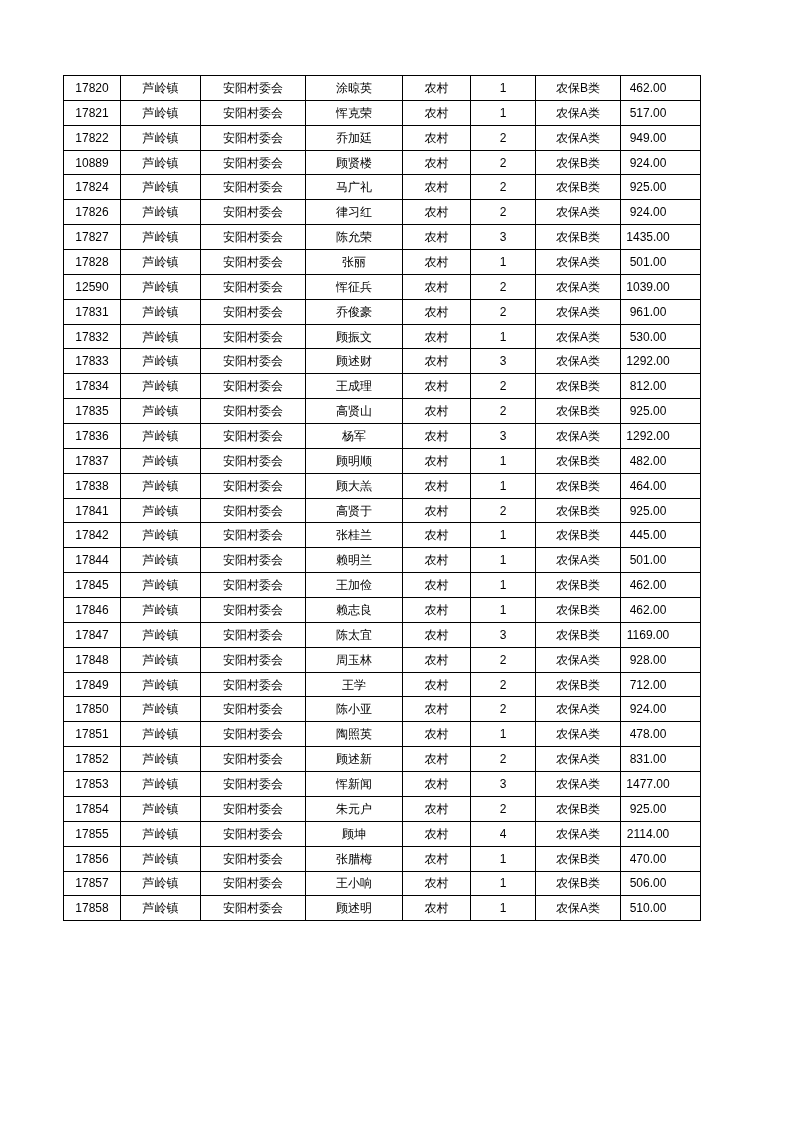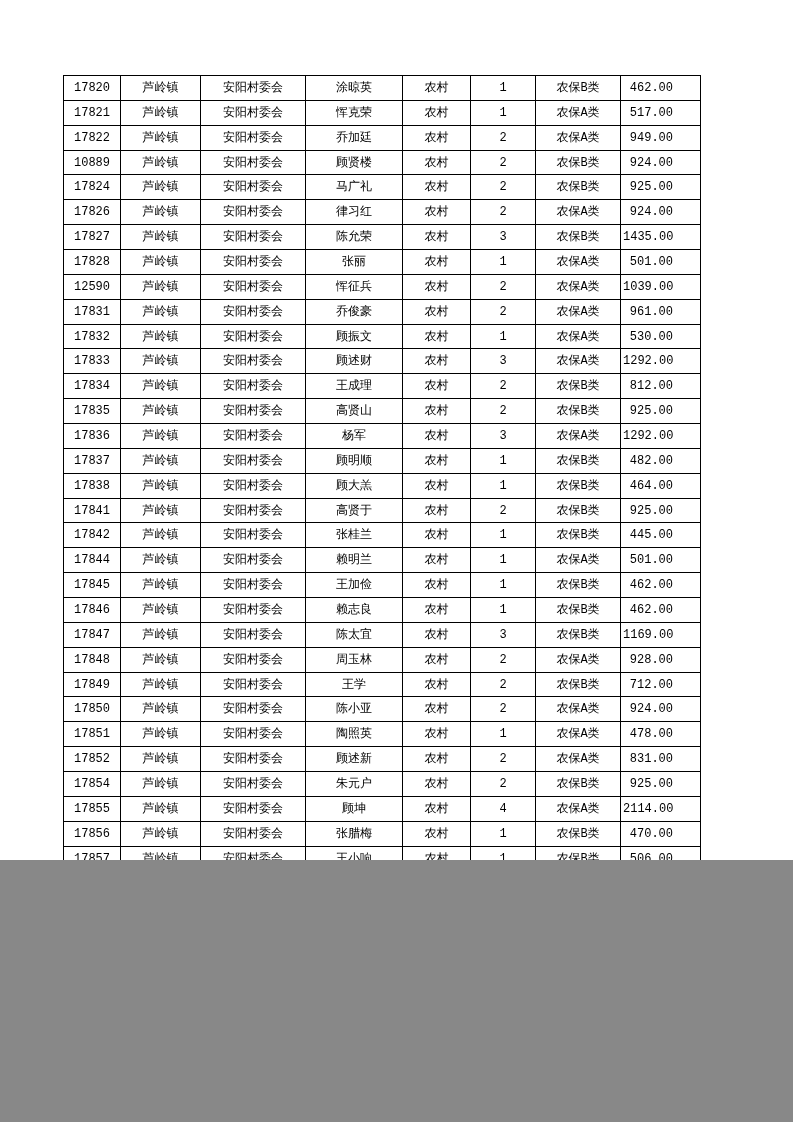--- a/index.html
+++ b/index.html
@@ -3,25 +3,25 @@
 <meta charset="utf-8">
 <style>
   html, body {
     margin: 0;
     padding: 0;
     background: #888;
   }
   .page {
     position: relative;
     width: 793px;
-    height: 860px;
+    height: 1122px;
     background: #ffffff;
     margin: 0 auto;
     overflow: hidden;
-    font-family: Liberation Mono, monospace;
+    font-family: Liberation Sans, sans-serif;
     color: #000000;
   }
   table.data-table {
     position: absolute;
     left: 63px;
     top: 75px;
     width: 637px;
     border-collapse: collapse;
     table-layout: fixed;
     font-size: 12px;
@@ -30,21 +30,21 @@
     border: 1px solid #000000;
     height: 23.87px;
     padding: 0 2px;
     text-align: center;
     vertical-align: middle;
     white-space: nowrap;
     overflow: hidden;
     line-height: 1;
   }
   table.data-table td.amount {
-    text-align: right;
+    text-align: center;
     padding-right: 27px;
   }
   col.c-id       { width: 57px; }
   col.c-town     { width: 80px; }
   col.c-village  { width: 105px; }
   col.c-name     { width: 97px; }
   col.c-type     { width: 68px; }
   col.c-count    { width: 65px; }
   col.c-category { width: 85px; }
   col.c-amount   { width: 80px; }
@@ -339,20 +339,30 @@
           <td>17852</td>
           <td>芦岭镇</td>
           <td>安阳村委会</td>
           <td>顾述新</td>
           <td>农村</td>
           <td>2</td>
           <td>农保A类</td>
           <td class="amount">831.00</td>
         </tr>
         <tr>
+          <td>17853</td>
+          <td>芦岭镇</td>
+          <td>安阳村委会</td>
+          <td>恽新闻</td>
+          <td>农村</td>
+          <td>3</td>
+          <td>农保A类</td>
+          <td class="amount">1477.00</td>
+        </tr>
+        <tr>
           <td>17854</td>
           <td>芦岭镇</td>
           <td>安阳村委会</td>
           <td>朱元户</td>
           <td>农村</td>
           <td>2</td>
           <td>农保B类</td>
           <td class="amount">925.00</td>
         </tr>
         <tr>

